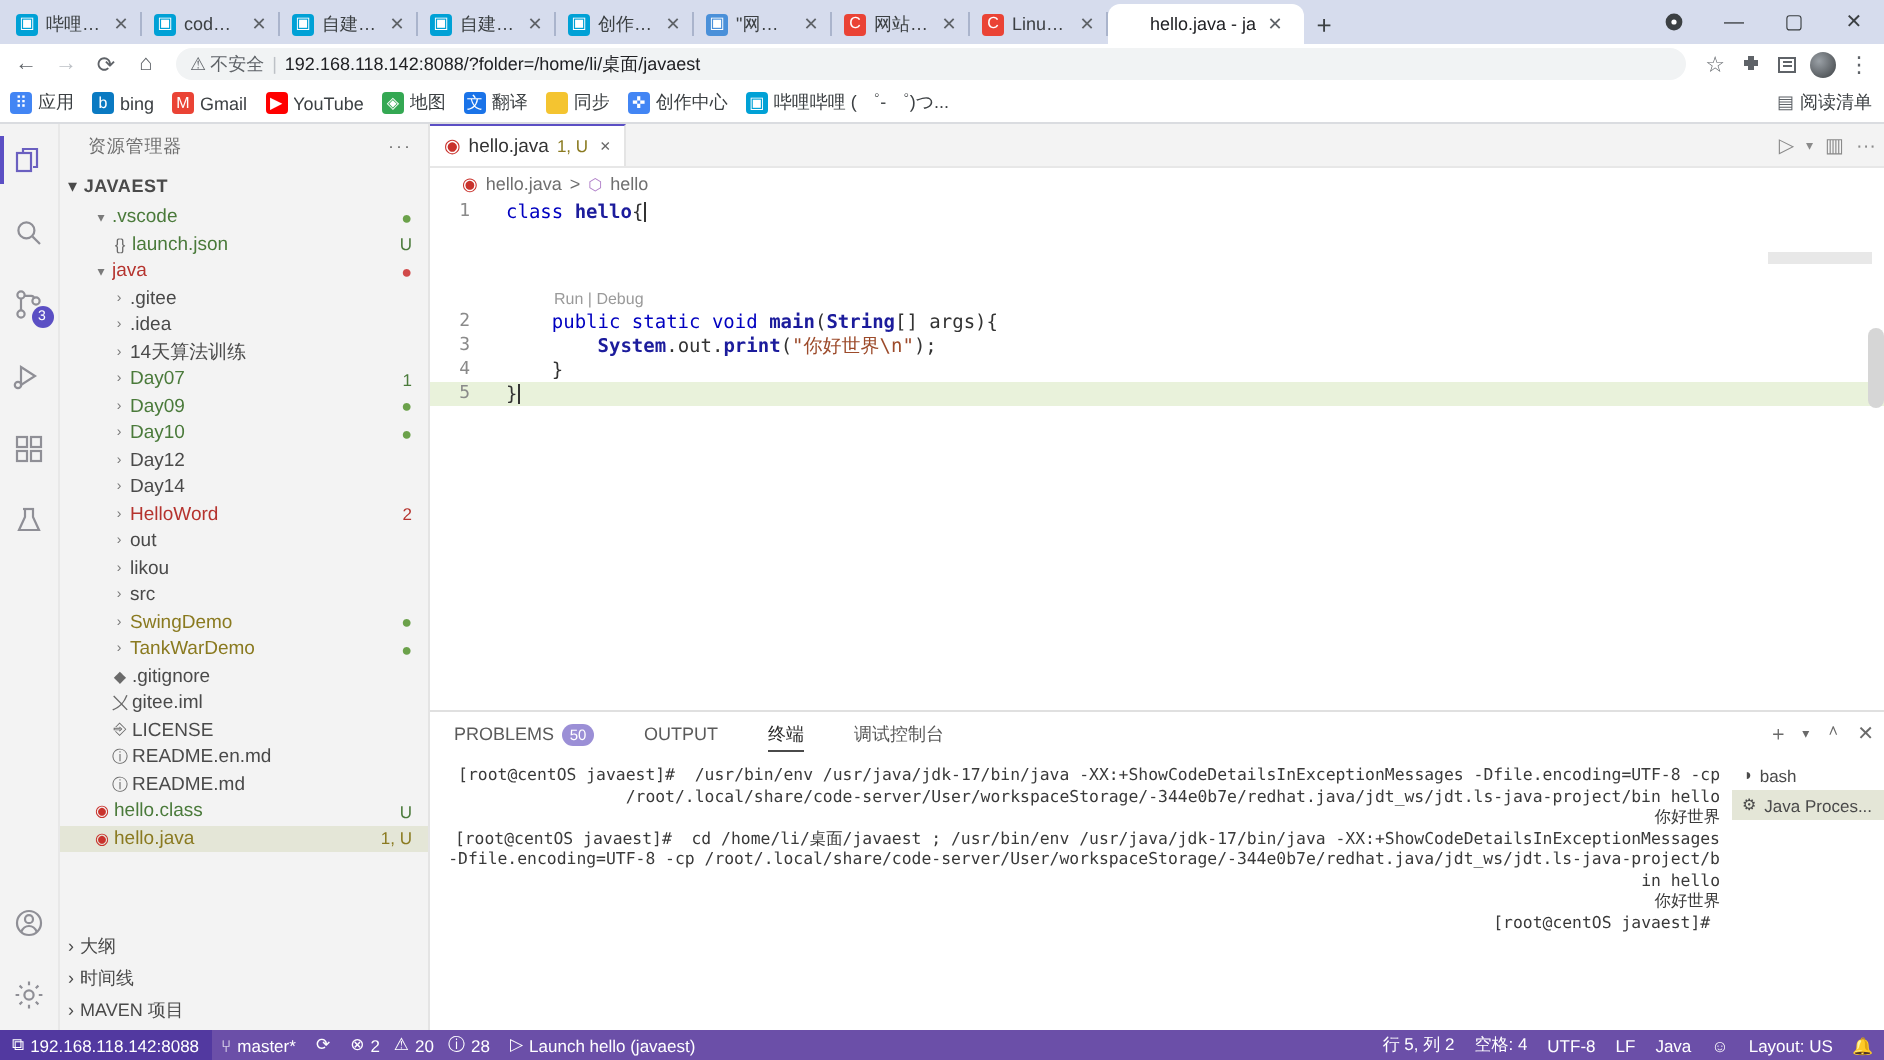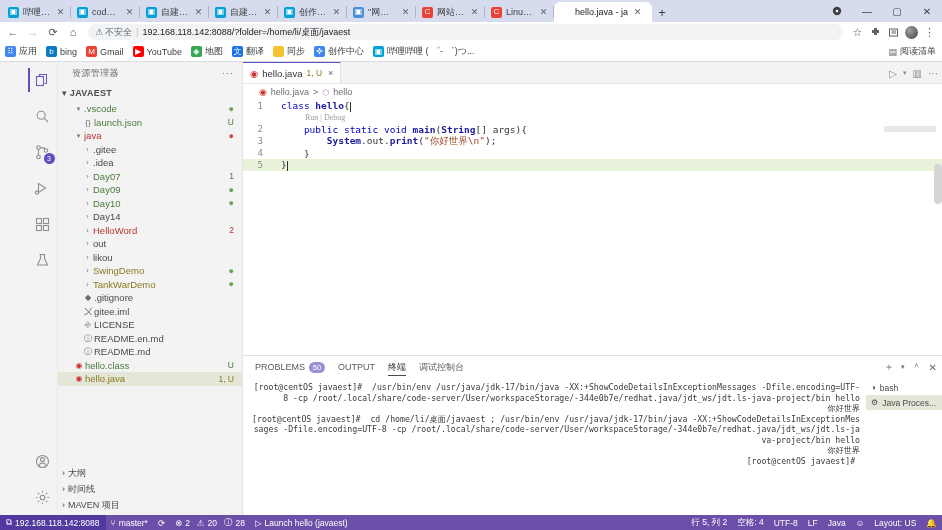--- a/index.html
+++ b/index.html
@@ -95,21 +95,21 @@
     position: absolute; right: 6px; display: flex; align-items: center;
     gap: 3px; color: #3c4043; font-size: 9px;
   }
 
   
   #vscode {
     position: absolute; left: 0; top: 62px; width: 942px; height: 468px;
     background: #f3f3f3; font-size: 10px; color: #3b3b3b;
     display: flex; flex-direction: column;
   }
-  .vsbody { flex: 1; display: flex; min-height: 0; padding-left: 28px; }
+  .vsbody { flex: 1; display: flex; min-height: 0; }
 
   .activitybar {
     width: 30px; background: #f3f3f3; display: flex;
     flex-direction: column; align-items: center;
     border-right: 1px solid #e8e8e8;
   }
   .abitem {
     width: 30px; height: 36px; display: flex; align-items: center;
     justify-content: center; position: relative; color: #8f8f96;
   }
@@ -213,21 +213,22 @@
   }
   .codetext { flex: 1; padding-left: 8px; position: relative; }
   .k-kw { color: #0000c0; }
   .k-type { color: #1c1c9c; font-weight: bold; }
   .k-name { color: #1c1c9c; font-weight: bold; }
   .k-str { color: #9c4a2a; }
   .k-plain { color: #333; }
   .codelens {
     height: 11px; font-size: 8px; color: #9a9a9a;
     padding-left: 62px; display: flex; align-items: center;
-    font-family: Liberation Serif, serif;
+    font-family: Liberation Sans, sans-serif;
+    margin-top: 32px;
   }
   .caret {
     display: inline-block; width: 1px; height: 10px;
     background: #333; vertical-align: middle;
   }
   .minimap-marker {
     position: absolute; right: 6px; top: 26px; width: 52px; height: 6px;
     background: #e8e8e8;
   }
   .scroll-vert {
@@ -534,55 +535,70 @@
               <span class="fname c-default">.gitee</span>
             </div>
             <div class="trow">
               <span style="width:24px;flex:0 0 24px;"></span>
               <span class="chev">›</span>
               <span class="fname c-default">.idea</span>
             </div>
             <div class="trow">
               <span style="width:24px;flex:0 0 24px;"></span>
               <span class="chev">›</span>
+              <span class="fname c-default">14天算法训练</span>
+            </div>
+            <div class="trow">
+              <span style="width:24px;flex:0 0 24px;"></span>
+              <span class="chev">›</span>
               <span class="fname c-green">Day07</span>
               <span class="fbadge c-green">1</span>
             </div>
             <div class="trow">
               <span style="width:24px;flex:0 0 24px;"></span>
               <span class="chev">›</span>
               <span class="fname c-green">Day09</span>
               <span class="dot-green">●</span>
             </div>
             <div class="trow">
               <span style="width:24px;flex:0 0 24px;"></span>
               <span class="chev">›</span>
               <span class="fname c-green">Day10</span>
               <span class="dot-green">●</span>
             </div>
             <div class="trow">
               <span style="width:24px;flex:0 0 24px;"></span>
               <span class="chev">›</span>
+              <span class="fname c-default">Day12</span>
+            </div>
+            <div class="trow">
+              <span style="width:24px;flex:0 0 24px;"></span>
+              <span class="chev">›</span>
               <span class="fname c-default">Day14</span>
             </div>
             <div class="trow">
               <span style="width:24px;flex:0 0 24px;"></span>
               <span class="chev">›</span>
               <span class="fname c-red">HelloWord</span>
               <span class="fbadge c-red">2</span>
             </div>
             <div class="trow">
               <span style="width:24px;flex:0 0 24px;"></span>
               <span class="chev">›</span>
               <span class="fname c-default">out</span>
             </div>
             <div class="trow">
               <span style="width:24px;flex:0 0 24px;"></span>
               <span class="chev">›</span>
               <span class="fname c-default">likou</span>
+            </div>
+            <div class="trow">
+              <span style="width:24px;flex:0 0 24px;"></span>
+              <span class="chev">›</span>
+              <span class="fname c-default">src</span>
             </div>
             <div class="trow">
               <span style="width:24px;flex:0 0 24px;"></span>
               <span class="chev">›</span>
               <span class="fname c-yellow">SwingDemo</span>
               <span class="dot-green">●</span>
             </div>
             <div class="trow">
               <span style="width:24px;flex:0 0 24px;"></span>
               <span class="chev">›</span>
@@ -675,21 +691,21 @@
               <div class="codeline"><span class="lnum">3</span><span class="codetext"><span class="k-plain">        </span><span class="k-type">System</span><span class="k-plain">.out.</span><span class="k-name">print</span><span class="k-plain">(</span><span class="k-str">"你好世界\n"</span><span class="k-plain">);</span></span></div>
               <div class="codeline"><span class="lnum">4</span><span class="codetext"><span class="k-plain">    }</span></span></div>
               <div class="codeline hl"><span class="lnum">5</span><span class="codetext"><span class="k-plain">}</span><span class="caret"></span></span></div>
             </div>
           <div class="minimap-marker"></div>
           <div class="scroll-vert"></div>
         </div>
 
         <div class="panel">
           <div class="paneltabs">
-            <div id="ptabs" style="display:flex;align-items:flex-start;gap:13px;">
+            <div id="ptabs" style="display:flex;align-items:flex-start;gap:25px;">
                 <div class="ptab">
                   <span>PROBLEMS</span>
                   <span class="pbadge">50</span>
                 </div>
                 <div class="ptab">
                   <span>OUTPUT</span>
                 </div>
                 <div class="ptab active">
                   <span>终端</span>
                 </div>

